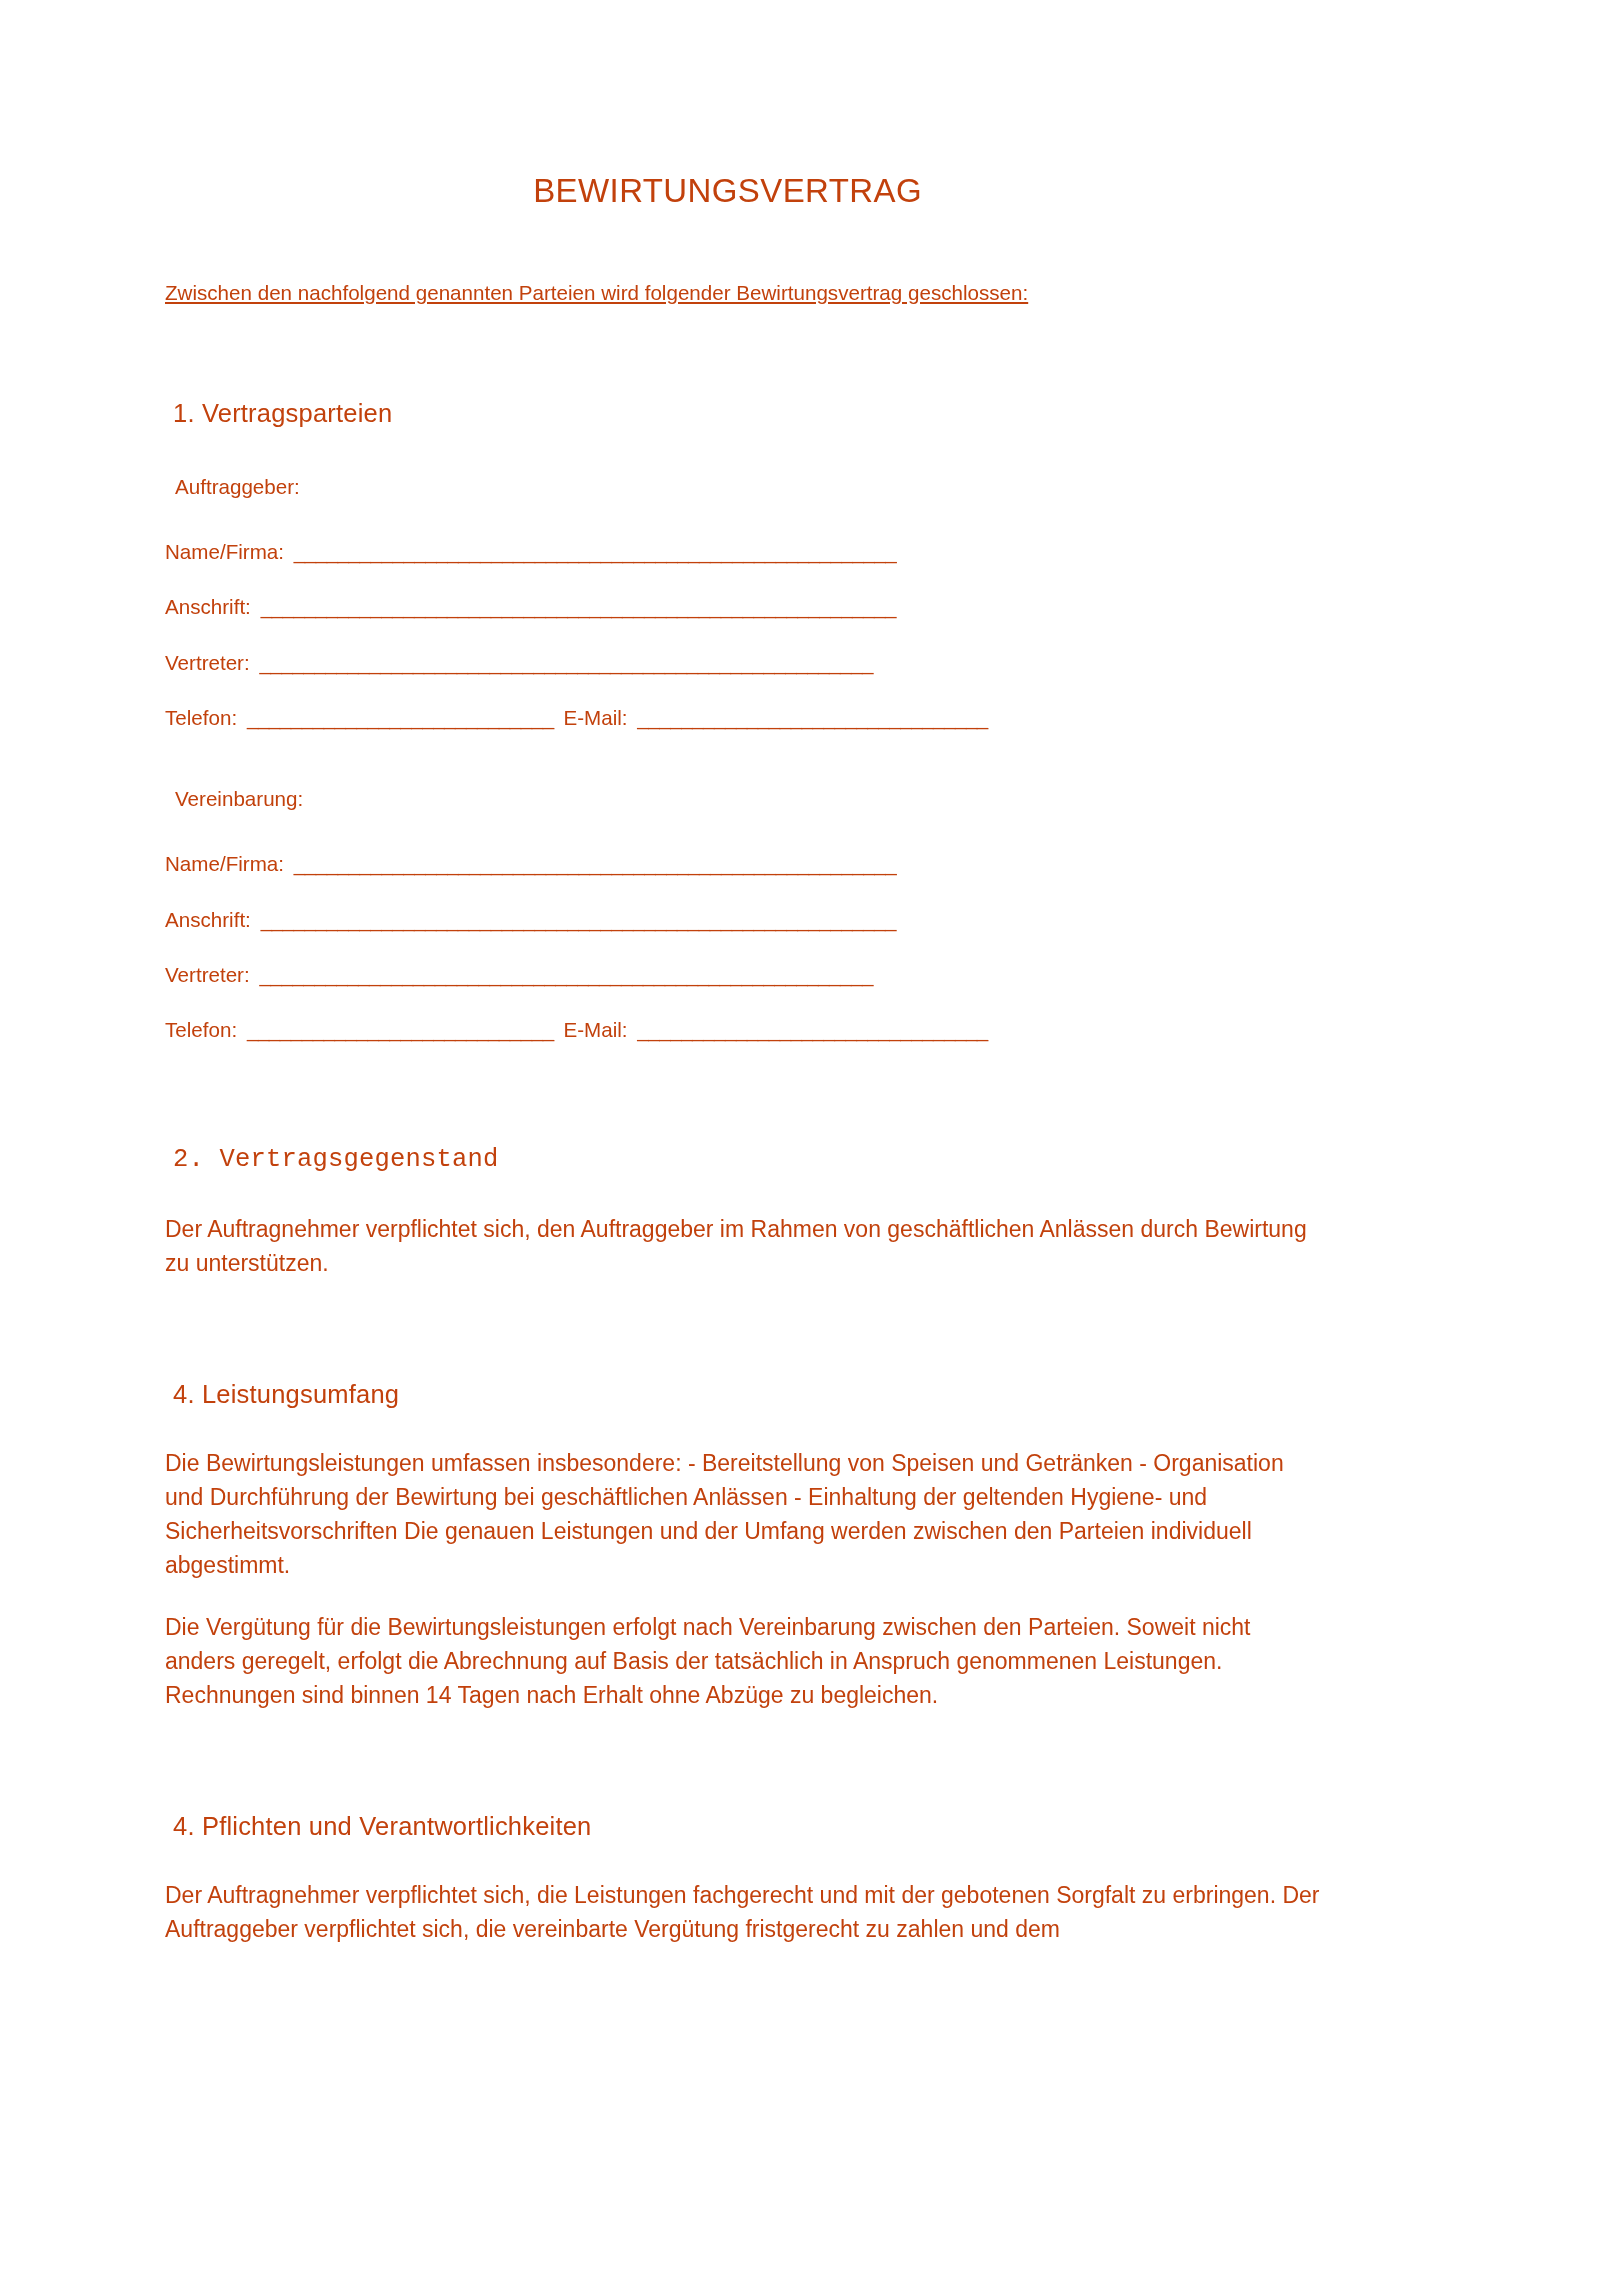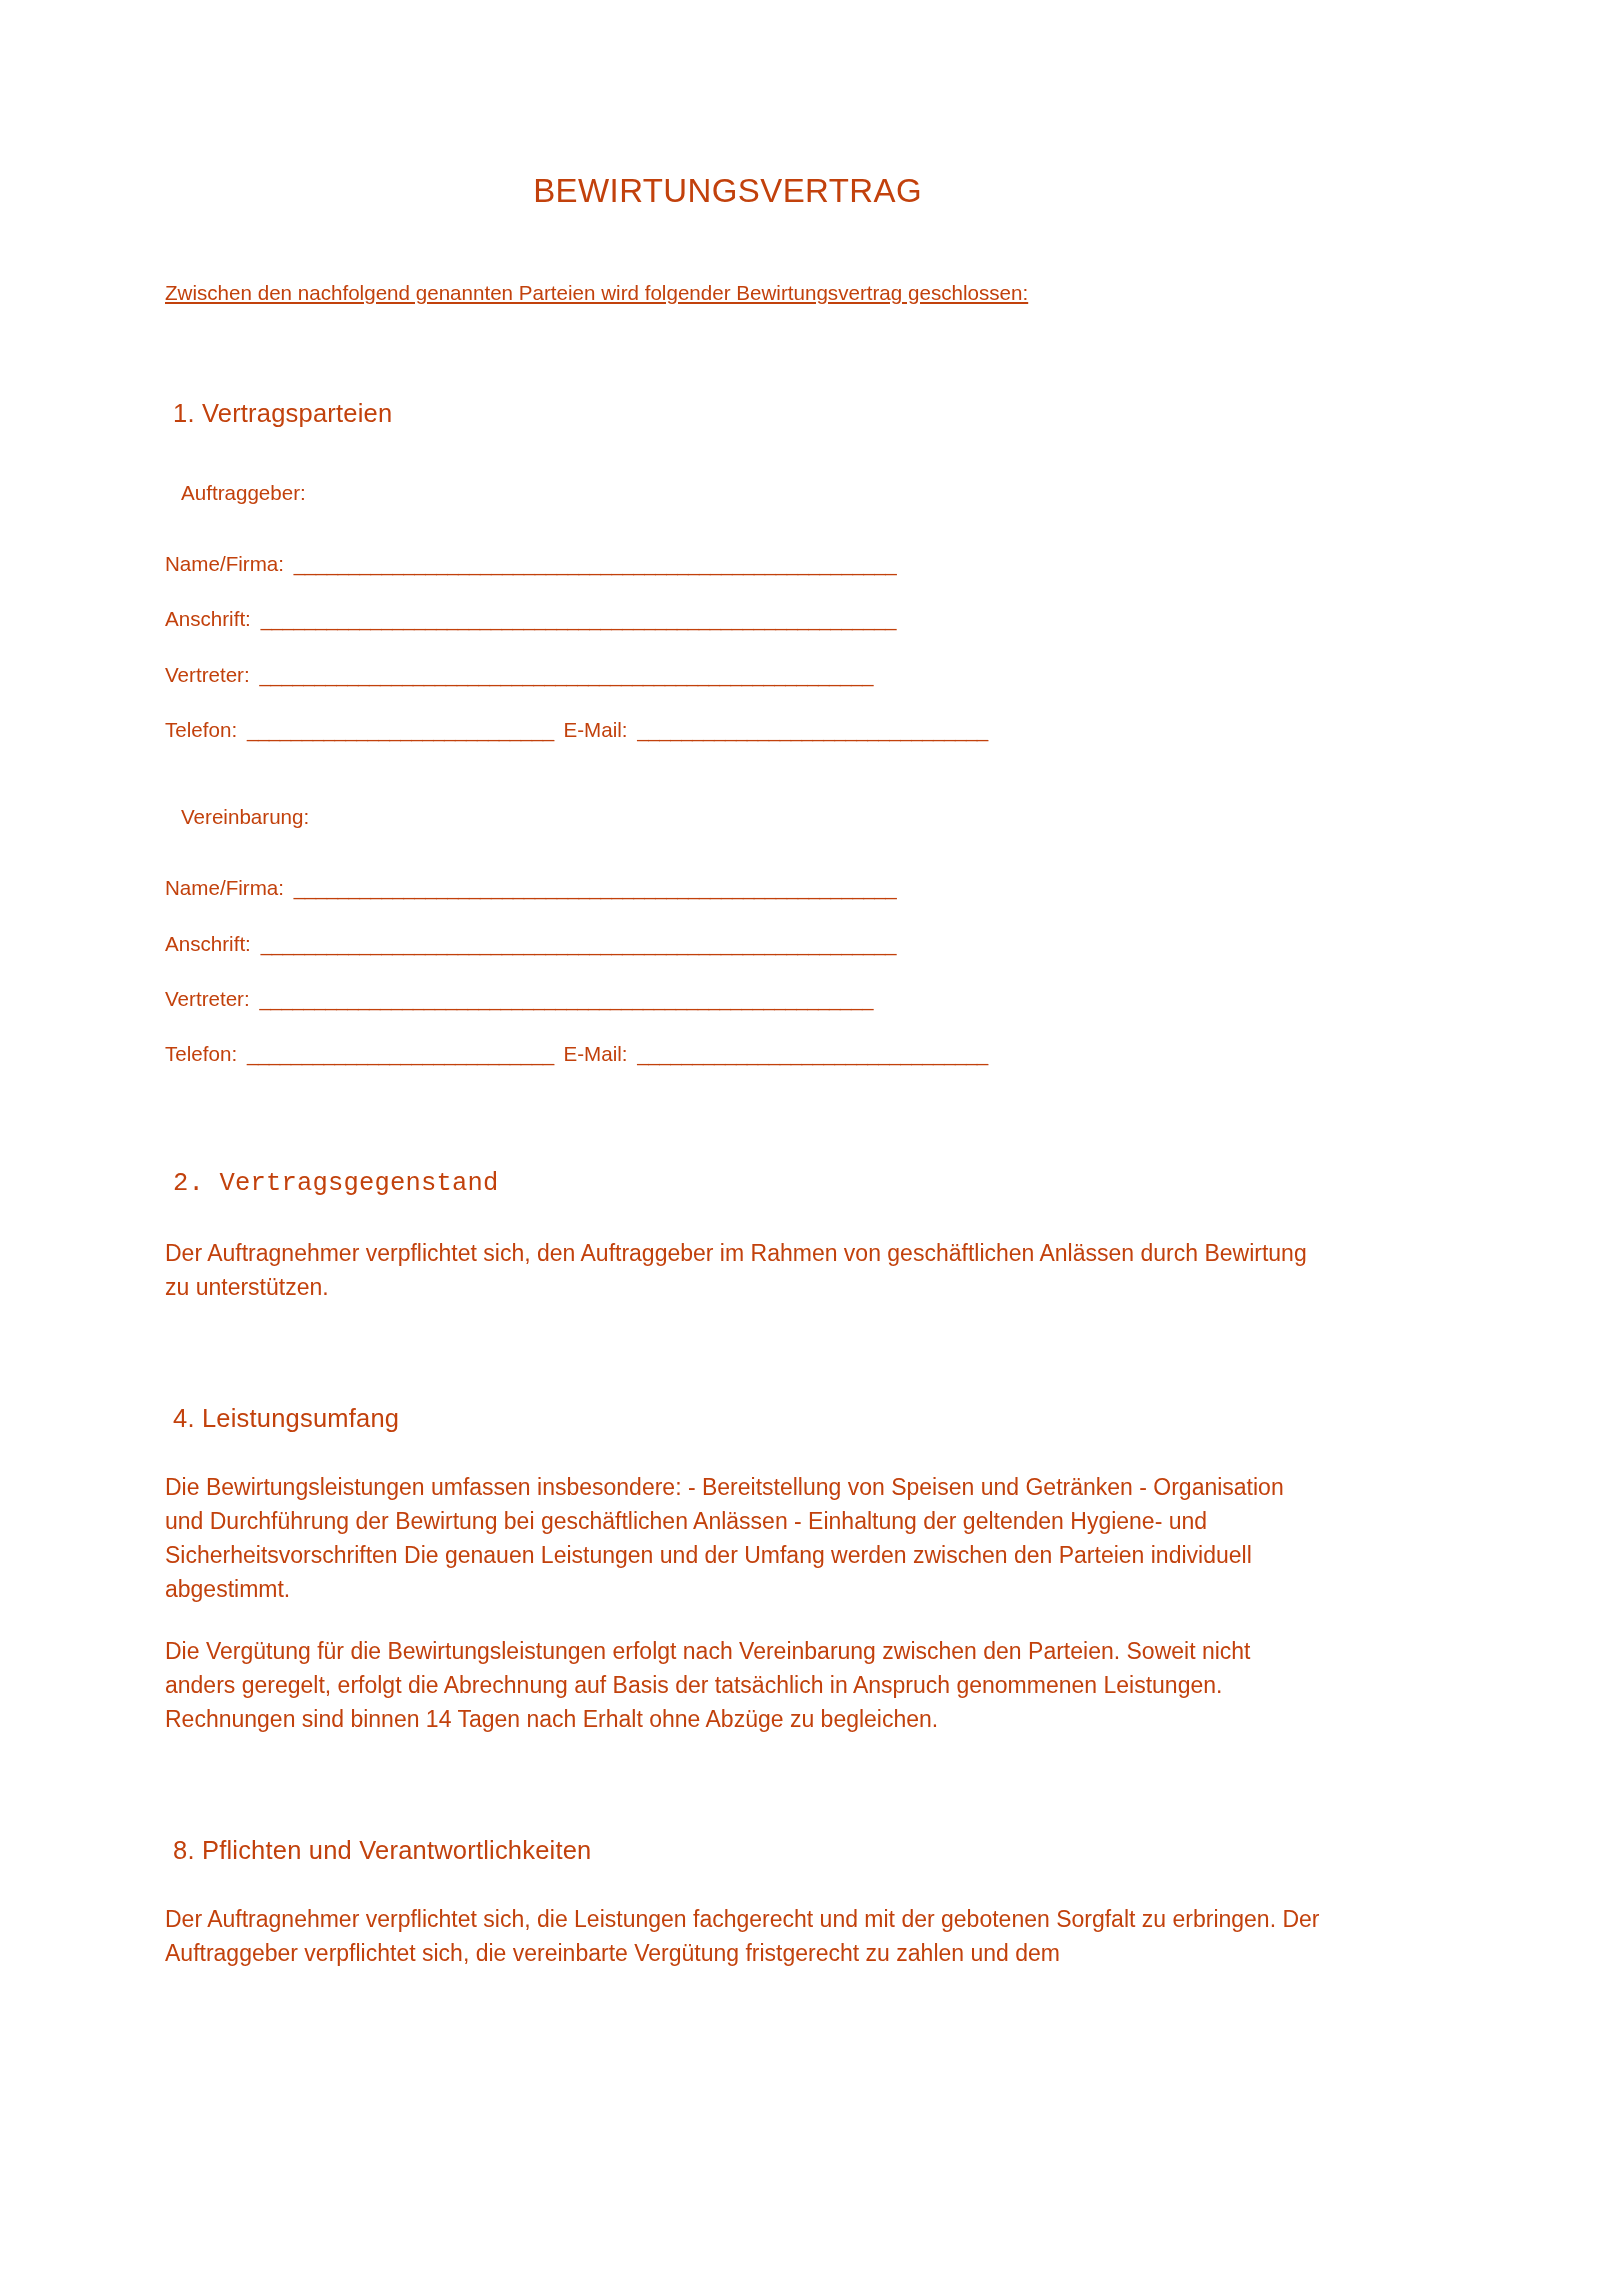--- a/index.html
+++ b/index.html
@@ -68,21 +68,21 @@
   .body-text {
     margin: 0;
     padding-top: 27.4px;
     font-size: 23px;
     line-height: 1.48;
     max-width: 1157px;
   }
 
   
   .party-label {
-    margin: 16px;
+    margin: 10px;
     padding-top: 31px;
     font-size: 20.6px;
     line-height: 1.45;
   }
   .field-row {
     margin: 0;
     padding-top: 25.5px;
     font-size: 20.6px;
     line-height: 1.45;
     white-space: nowrap;
@@ -147,18 +147,18 @@
     </p>
 
     <h2 class="section-heading sec-2">2. Vertragsgegenstand</h2>
     <p class="body-text">Der Auftragnehmer verpflichtet sich, den Auftraggeber im Rahmen von geschäftlichen Anlässen durch Bewirtung zu unterstützen.</p>
 
     <h2 class="section-heading sec-3">4. Leistungsumfang</h2>
     <p class="body-text">Die Bewirtungsleistungen umfassen insbesondere: - Bereitstellung von Speisen und Getränken - Organisation und Durchführung der Bewirtung bei geschäftlichen Anlässen - Einhaltung der geltenden Hygiene- und Sicherheitsvorschriften Die genauen Leistungen und der Umfang werden zwischen den Parteien individuell abgestimmt.</p>
 
     <p class="body-text">Die Vergütung für die Bewirtungsleistungen erfolgt nach Vereinbarung zwischen den Parteien. Soweit nicht anders geregelt, erfolgt die Abrechnung auf Basis der tatsächlich in Anspruch genommenen Leistungen. Rechnungen sind binnen 14 Tagen nach Erhalt ohne Abzüge zu begleichen.</p>
 
-    <h2 class="section-heading sec-5">8. Pflichten und Verantwortlichkeiten</h2>
+    <h2 class="section-heading sec-5">4. Pflichten und Verantwortlichkeiten</h2>
     <p class="body-text">Der Auftragnehmer verpflichtet sich, die Leistungen fachgerecht und mit der gebotenen Sorgfalt zu erbringen. Der Auftraggeber verpflichtet sich, die vereinbarte Vergütung fristgerecht zu zahlen und dem</p>
 
   </div>
 </div>
 
 
 </body></html>

